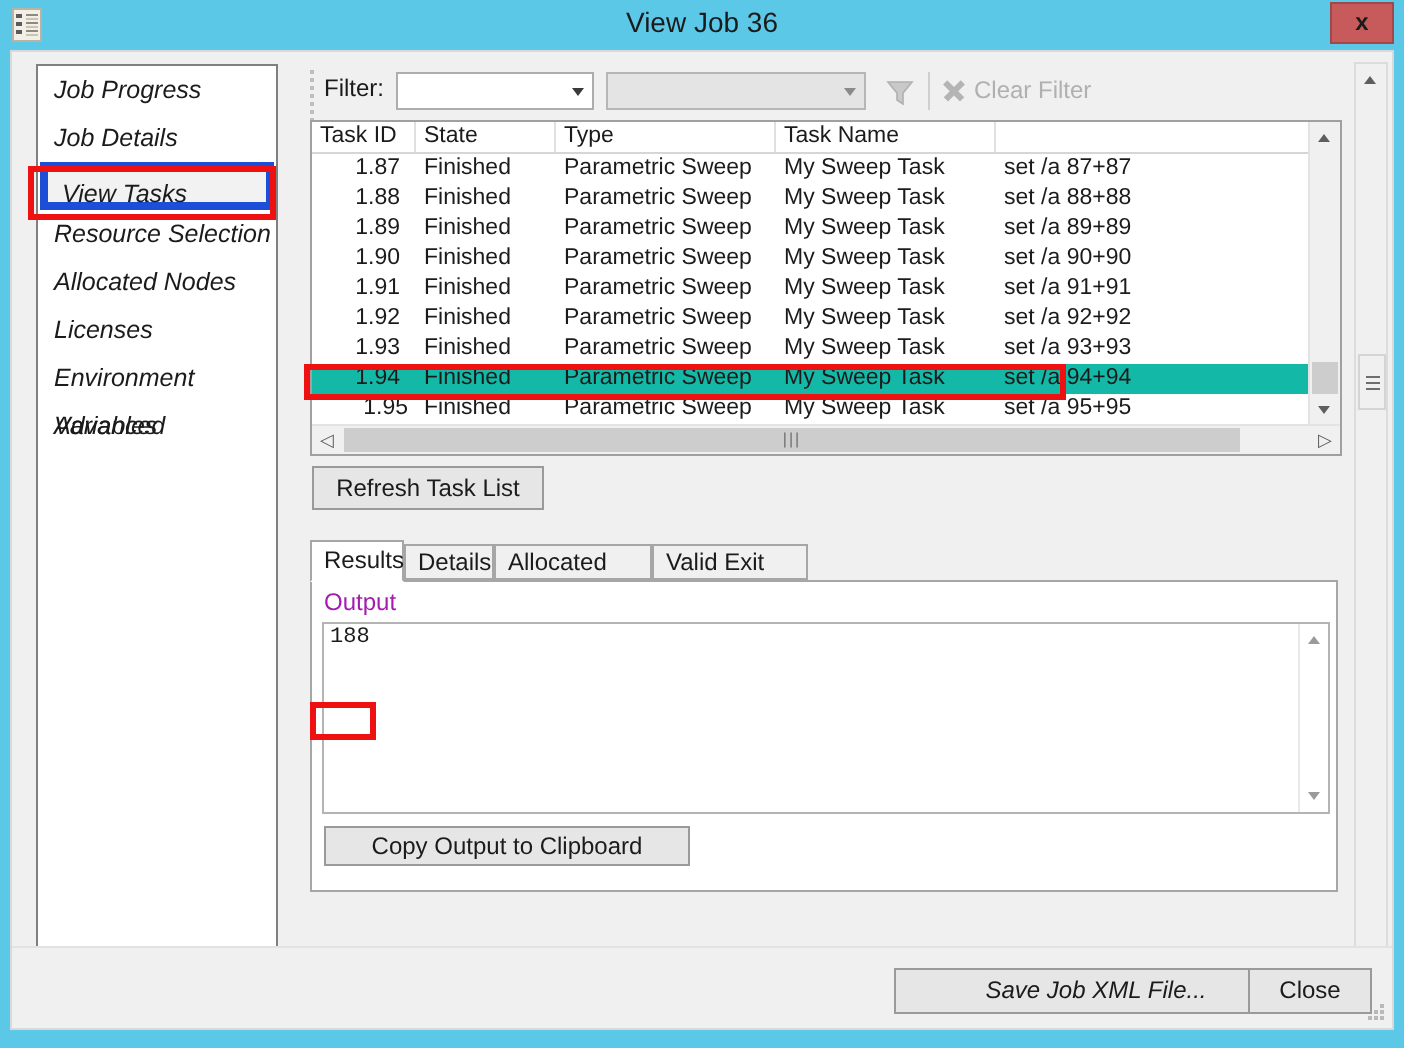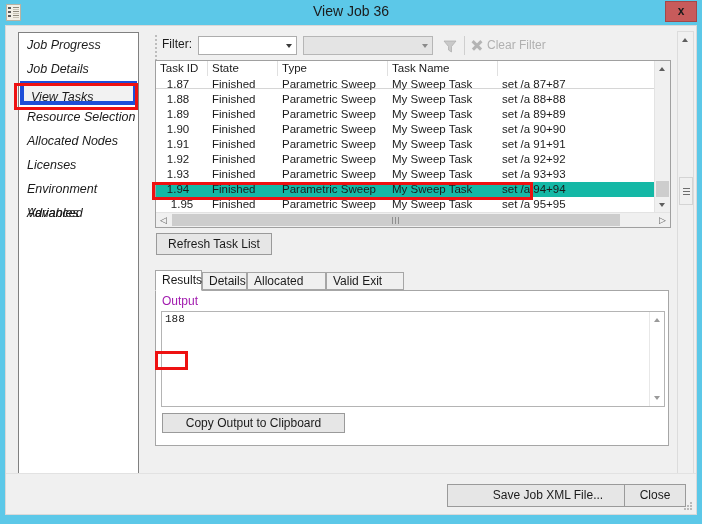--- a/index.html
+++ b/index.html
@@ -185,21 +185,21 @@
   
   .table-wrap {
     position: absolute; left: 2px; top: 28px;
     width: 516px; height: 168px;
     background: #ffffff;
     border: 1px solid #a0a0a0;
     box-sizing: border-box;
   }
   .thead {
     position: absolute; left: 0; top: 0;
-    width: 499px; height: 28px;
+    width: 499px; height: 16px;
     background: #ffffff;
     border-bottom: 1px solid #d6d6d6;
     box-sizing: border-box;
   }
   .th {
     position: absolute; top: 0;
     height: 15px;
     line-height: 15px;
     font-size: 11.5px;
     color: #1b1b1b;
@@ -221,21 +221,21 @@
     color: #1b1b1b;
     cursor: pointer;
   }
   .trow.selected { background: #14b8a6; }
   .td {
     position: absolute; top: 0;
     height: 15px;
     overflow: hidden;
     white-space: nowrap;
   }
-  .td.num { text-align: center; }
+  .td.num { text-align: right; }
 
   
   .vscroll {
     position: absolute; right: 0; top: 0;
     width: 16px; height: 152px;
     background: #f0f0f0;
     border-left: 1px solid #e3e3e3;
     box-sizing: border-box;
   }
   .sb-arrow {
@@ -392,20 +392,21 @@
   .bottombar {
     position: absolute; left: 0; bottom: 0;
     width: 690px; height: 40px;
     background: #f0f0f0;
     border-top: 1px solid #e2e2e2;
   }
   #save-xml-btn {
     position: absolute; left: 441px; top: 10px;
     width: 202px; height: 23px;
     line-height: 21px;
+    font-style: italic;
   }
   #close-btn-bottom {
     position: absolute; left: 618px; top: 10px;
     width: 62px; height: 23px;
     line-height: 21px;
   }
   .resize-grip {
     position: absolute; right: 2px; bottom: 2px;
     width: 12px; height: 12px;
   }

